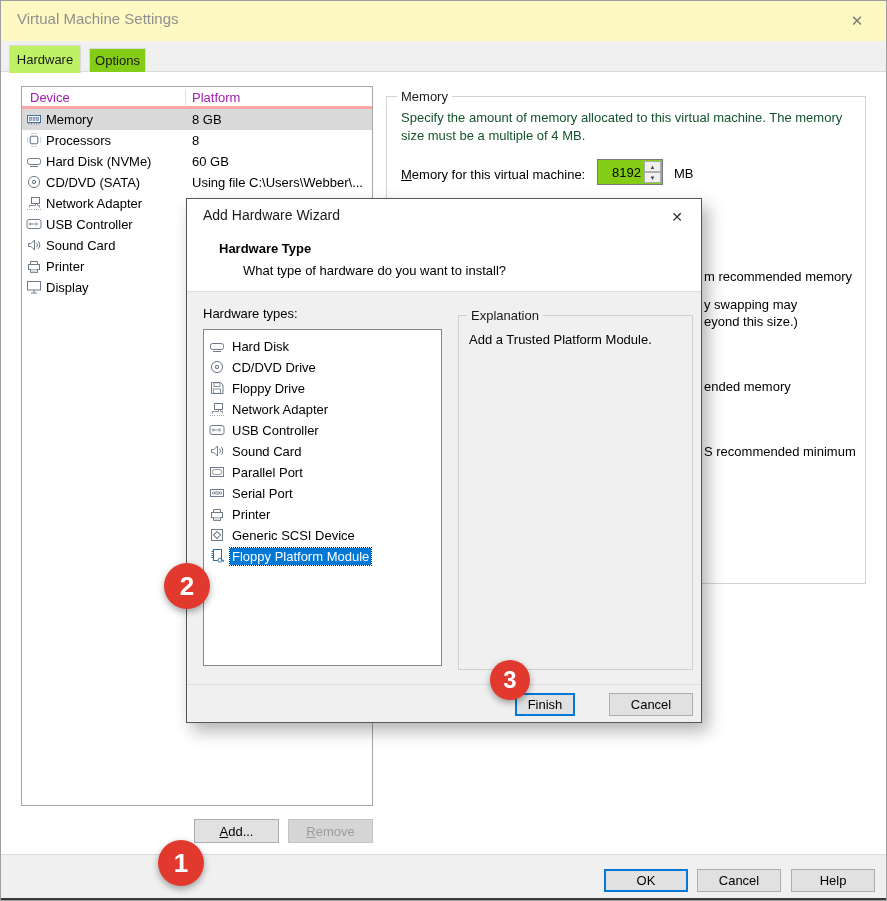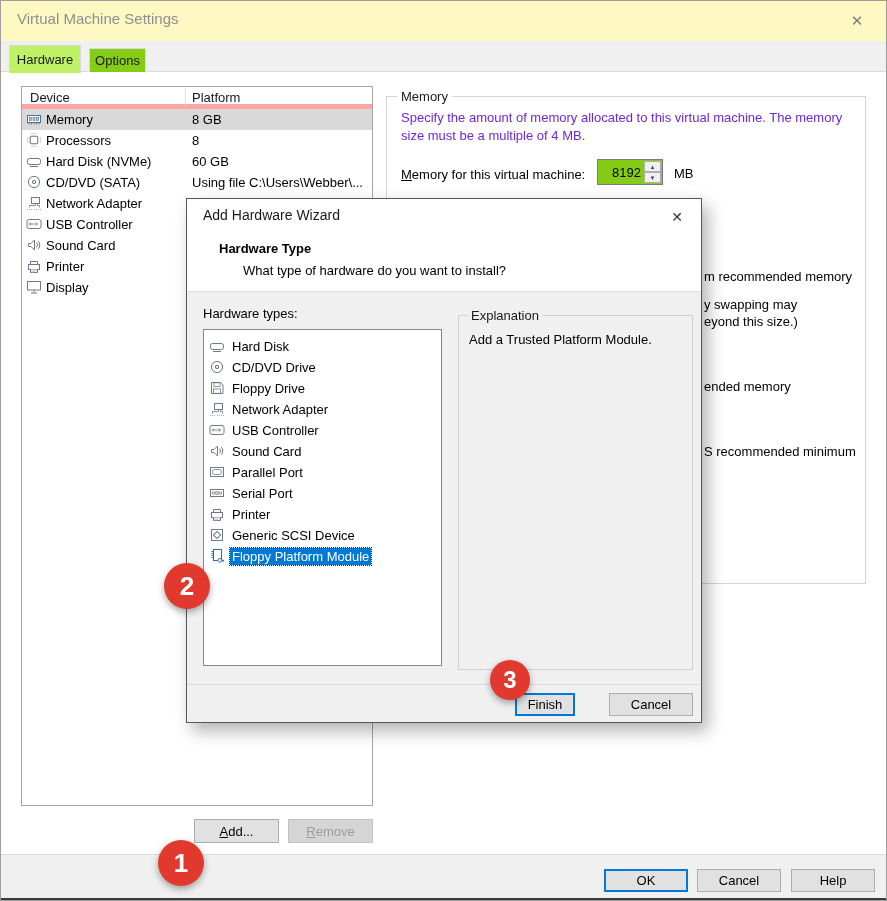--- a/index.html
+++ b/index.html
@@ -13,37 +13,37 @@
   .tabstrip{position:absolute;left:0;top:40px;width:100%;height:31px;background:#f0f0f0;border-bottom:1px solid #d9d9d9;}
   .tab{position:absolute;font-size:13px;color:#1a1a1a;text-align:center;cursor:pointer;}
   .tab.active{left:8px;top:4px;width:72px;height:28px;line-height:27px;background:#bef264;border:1px solid #d9d9d9;border-bottom:none;z-index:2;}
   .tab.inactive{left:80px;top:7px;width:57px;height:24px;line-height:23px;background:#84cc16;border:1px solid #d9d9d9;border-bottom:none;margin-left:8px;}
   .page{position:absolute;left:0;top:71px;width:100%;height:782px;background:#fff;}
   .bottomstrip{position:absolute;left:0;top:853px;width:100%;height:44px;background:#f0f0f0;border-top:1px solid #dcdcdc;}
   .darkstrip{position:absolute;left:0;top:897px;width:100%;height:4px;background:#3a3a3a;}
 
   
   .devlist{position:absolute;left:20px;top:85px;width:352px;height:720px;background:#fff;border:1px solid #a6a6a6;}
-  .devhead{position:absolute;left:0;top:0;width:100%;height:22px;border-bottom:5px solid #fca5a5;font-size:13px;color:#0f172a;}
+  .devhead{position:absolute;left:0;top:0;width:100%;height:22px;border-bottom:3px solid #fca5a5;font-size:13px;color:#a21caf;}
   .devhead .c1{position:absolute;left:8px;top:3px;}
   .devhead .c2{position:absolute;left:170px;top:3px;}
   .devhead .sep{position:absolute;left:163px;top:2px;width:1px;height:18px;background:#e0e0e0;}
   .drow{position:absolute;left:0;width:100%;height:21px;font-size:13px;color:#000;cursor:default;}
   .drow.selected{background:#d9d9d9;}
   .drow .icn{position:absolute;left:4px;top:2px;width:16px;height:16px;}
   .drow .dname{position:absolute;left:24px;top:3px;}
   .drow .dsum{position:absolute;left:170px;top:3px;}
 
   .icn svg{width:16px;height:16px;display:block;}
 
   
   .groupbox{position:absolute;border:1px solid #d4d4d4;}
   .gb-label{position:absolute;top:-8px;left:10px;background:#fff;padding:0 4px;font-size:13px;color:#1a1a1a;}
   .membox{left:385px;top:95px;width:480px;height:488px;}
-  .mem-desc{position:absolute;left:14px;top:12px;width:452px;font-size:13px;color:#6d28d9;line-height:18px;}
+  .mem-desc{position:absolute;left:14px;top:12px;width:452px;font-size:13px;color:#14532d;line-height:18px;}
   .mem-fieldlabel{position:absolute;left:14px;top:70px;font-size:13px;color:#000;display:inline-block;}
   .spinbox{position:absolute;left:210px;top:62px;width:66px;height:26px;border:1px solid #7a7a7a;background:#84cc16;}
   .spinval{position:absolute;right:21px;top:5px;font-size:13px;color:#000;}
   .spinner{position:absolute;right:1px;top:1px;width:17px;height:22px;}
   .spinbtn{position:absolute;left:0;width:17px;height:11px;background:#f0f0f0;border:1px solid #adadad;font-size:6px;color:#444;display:flex;align-items:center;justify-content:center;cursor:pointer;}
   .spinbtn.up{top:0;}
   .spinbtn.down{top:11px;}
   .mem-unit{position:absolute;left:287px;top:69px;font-size:13px;color:#000;}
   .frag{position:absolute;left:703px;font-size:13px;color:#000;white-space:nowrap;}
 

